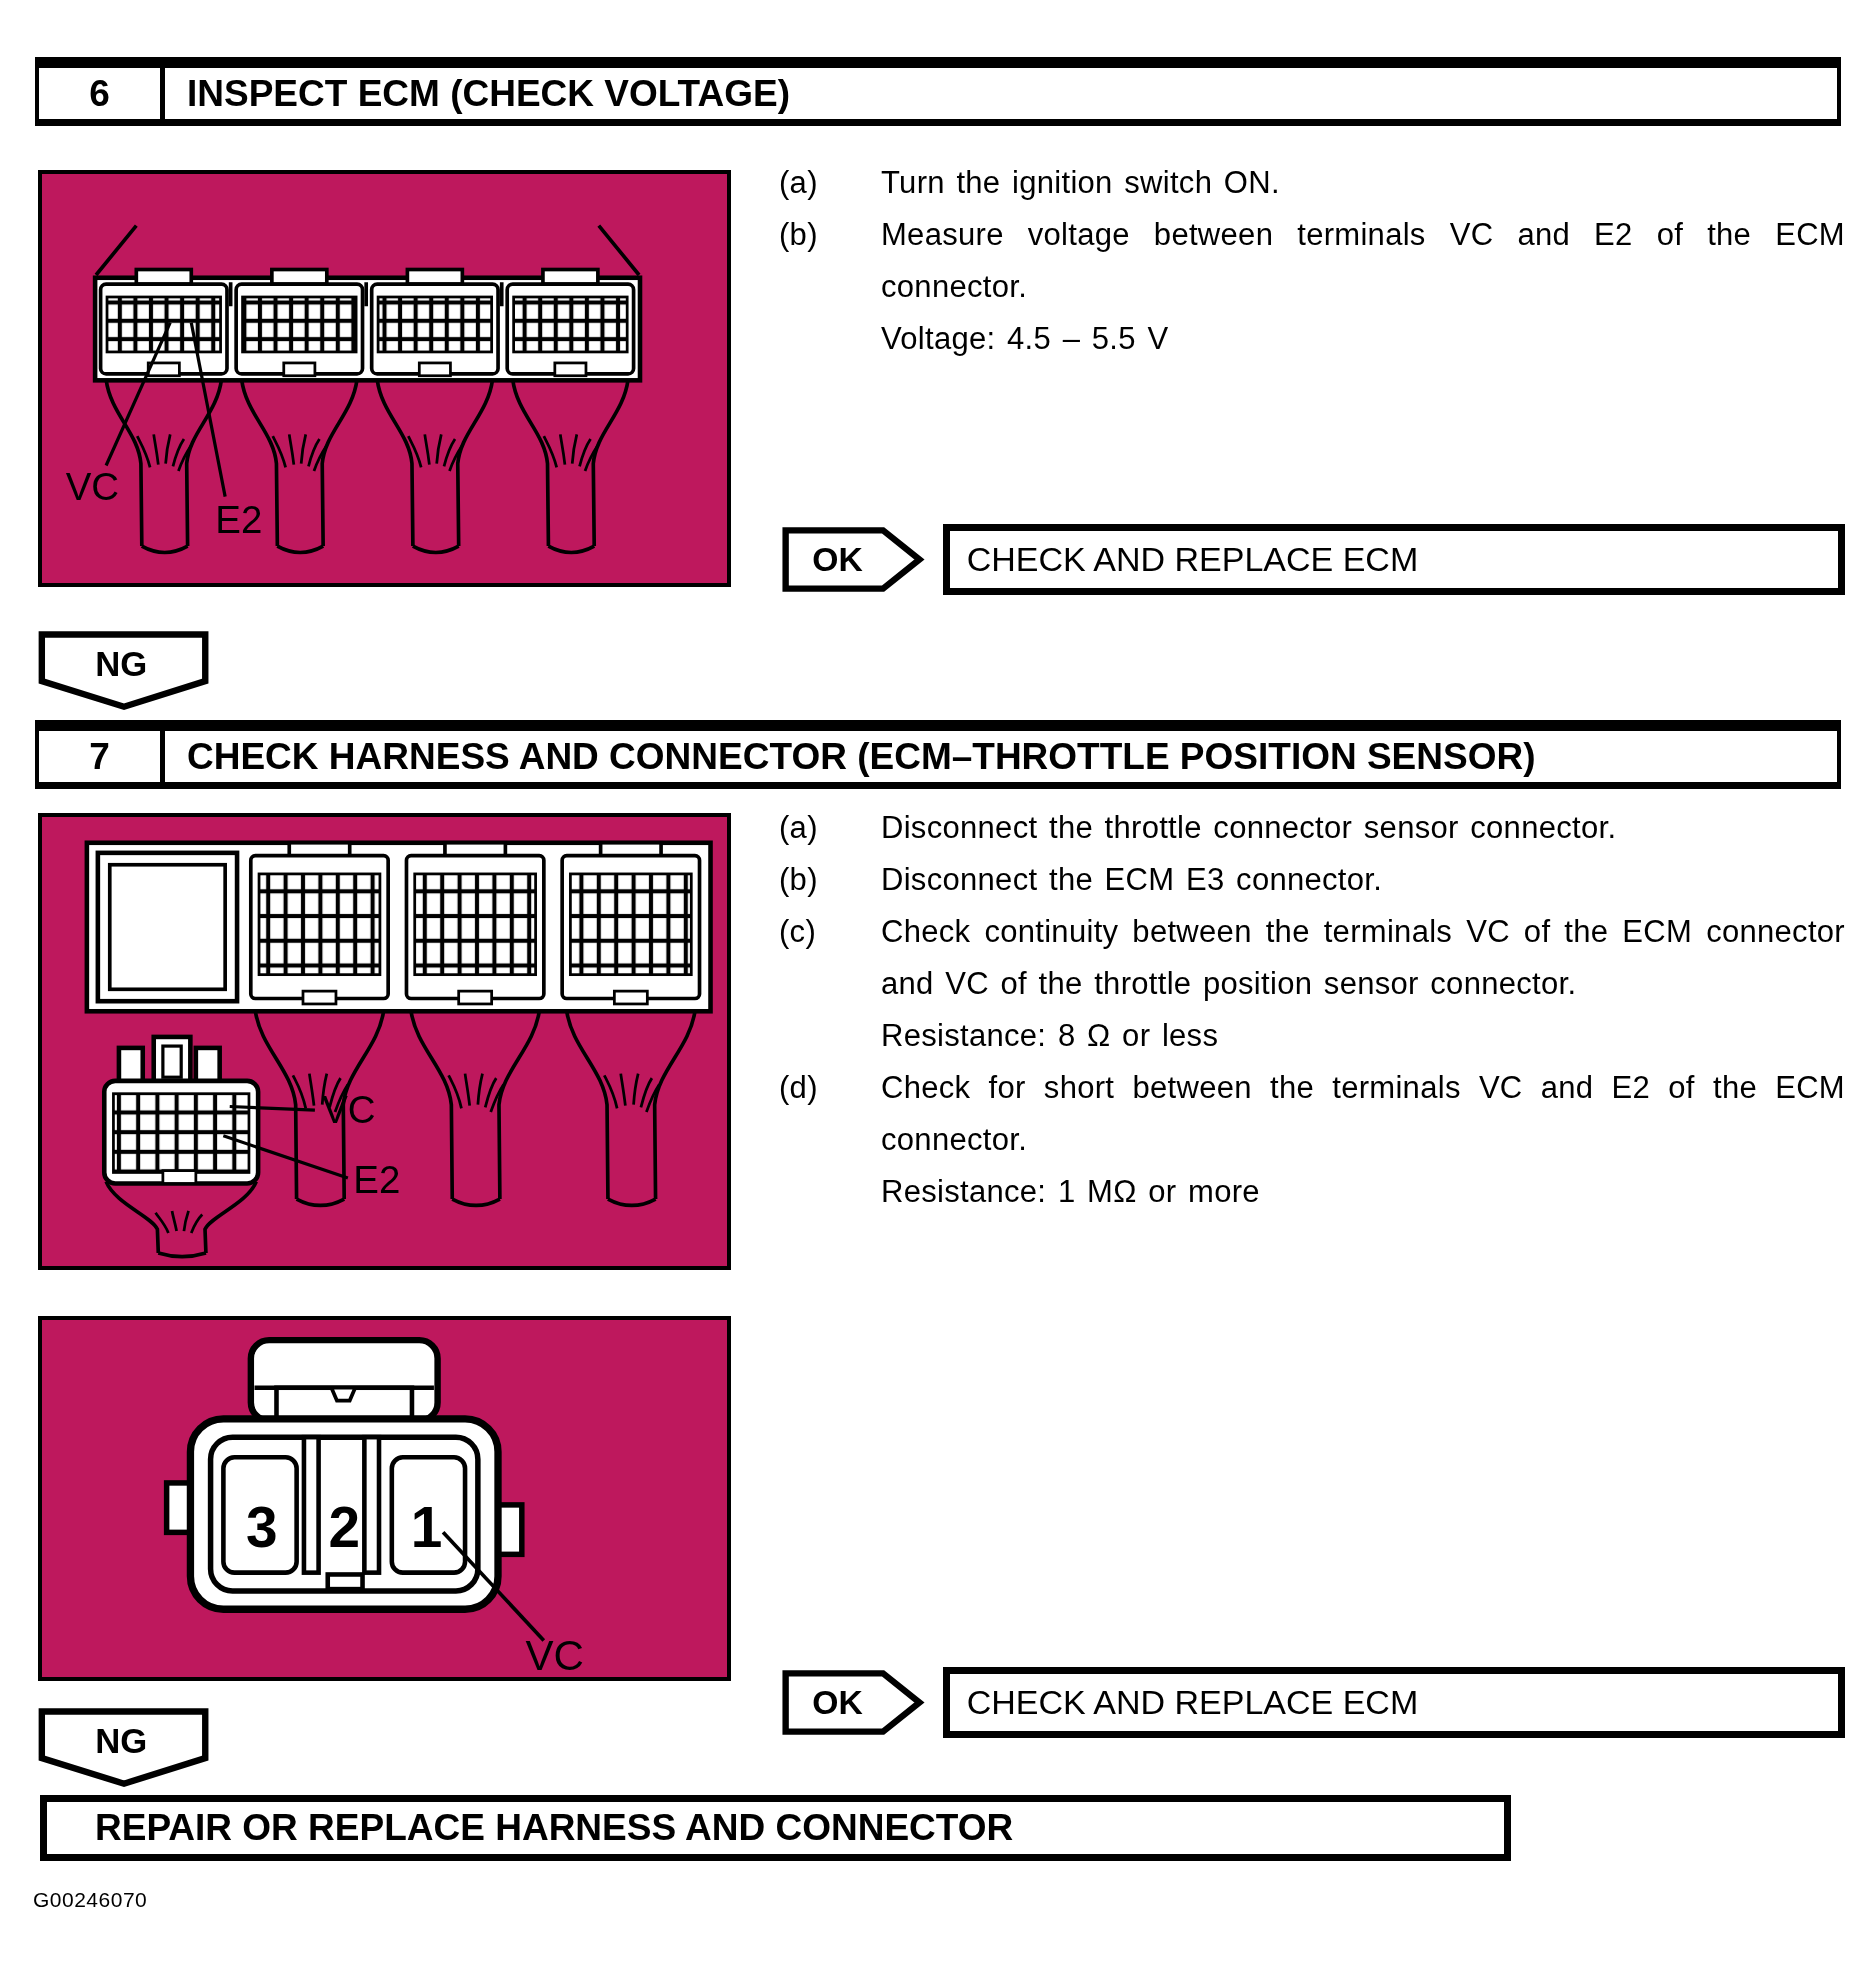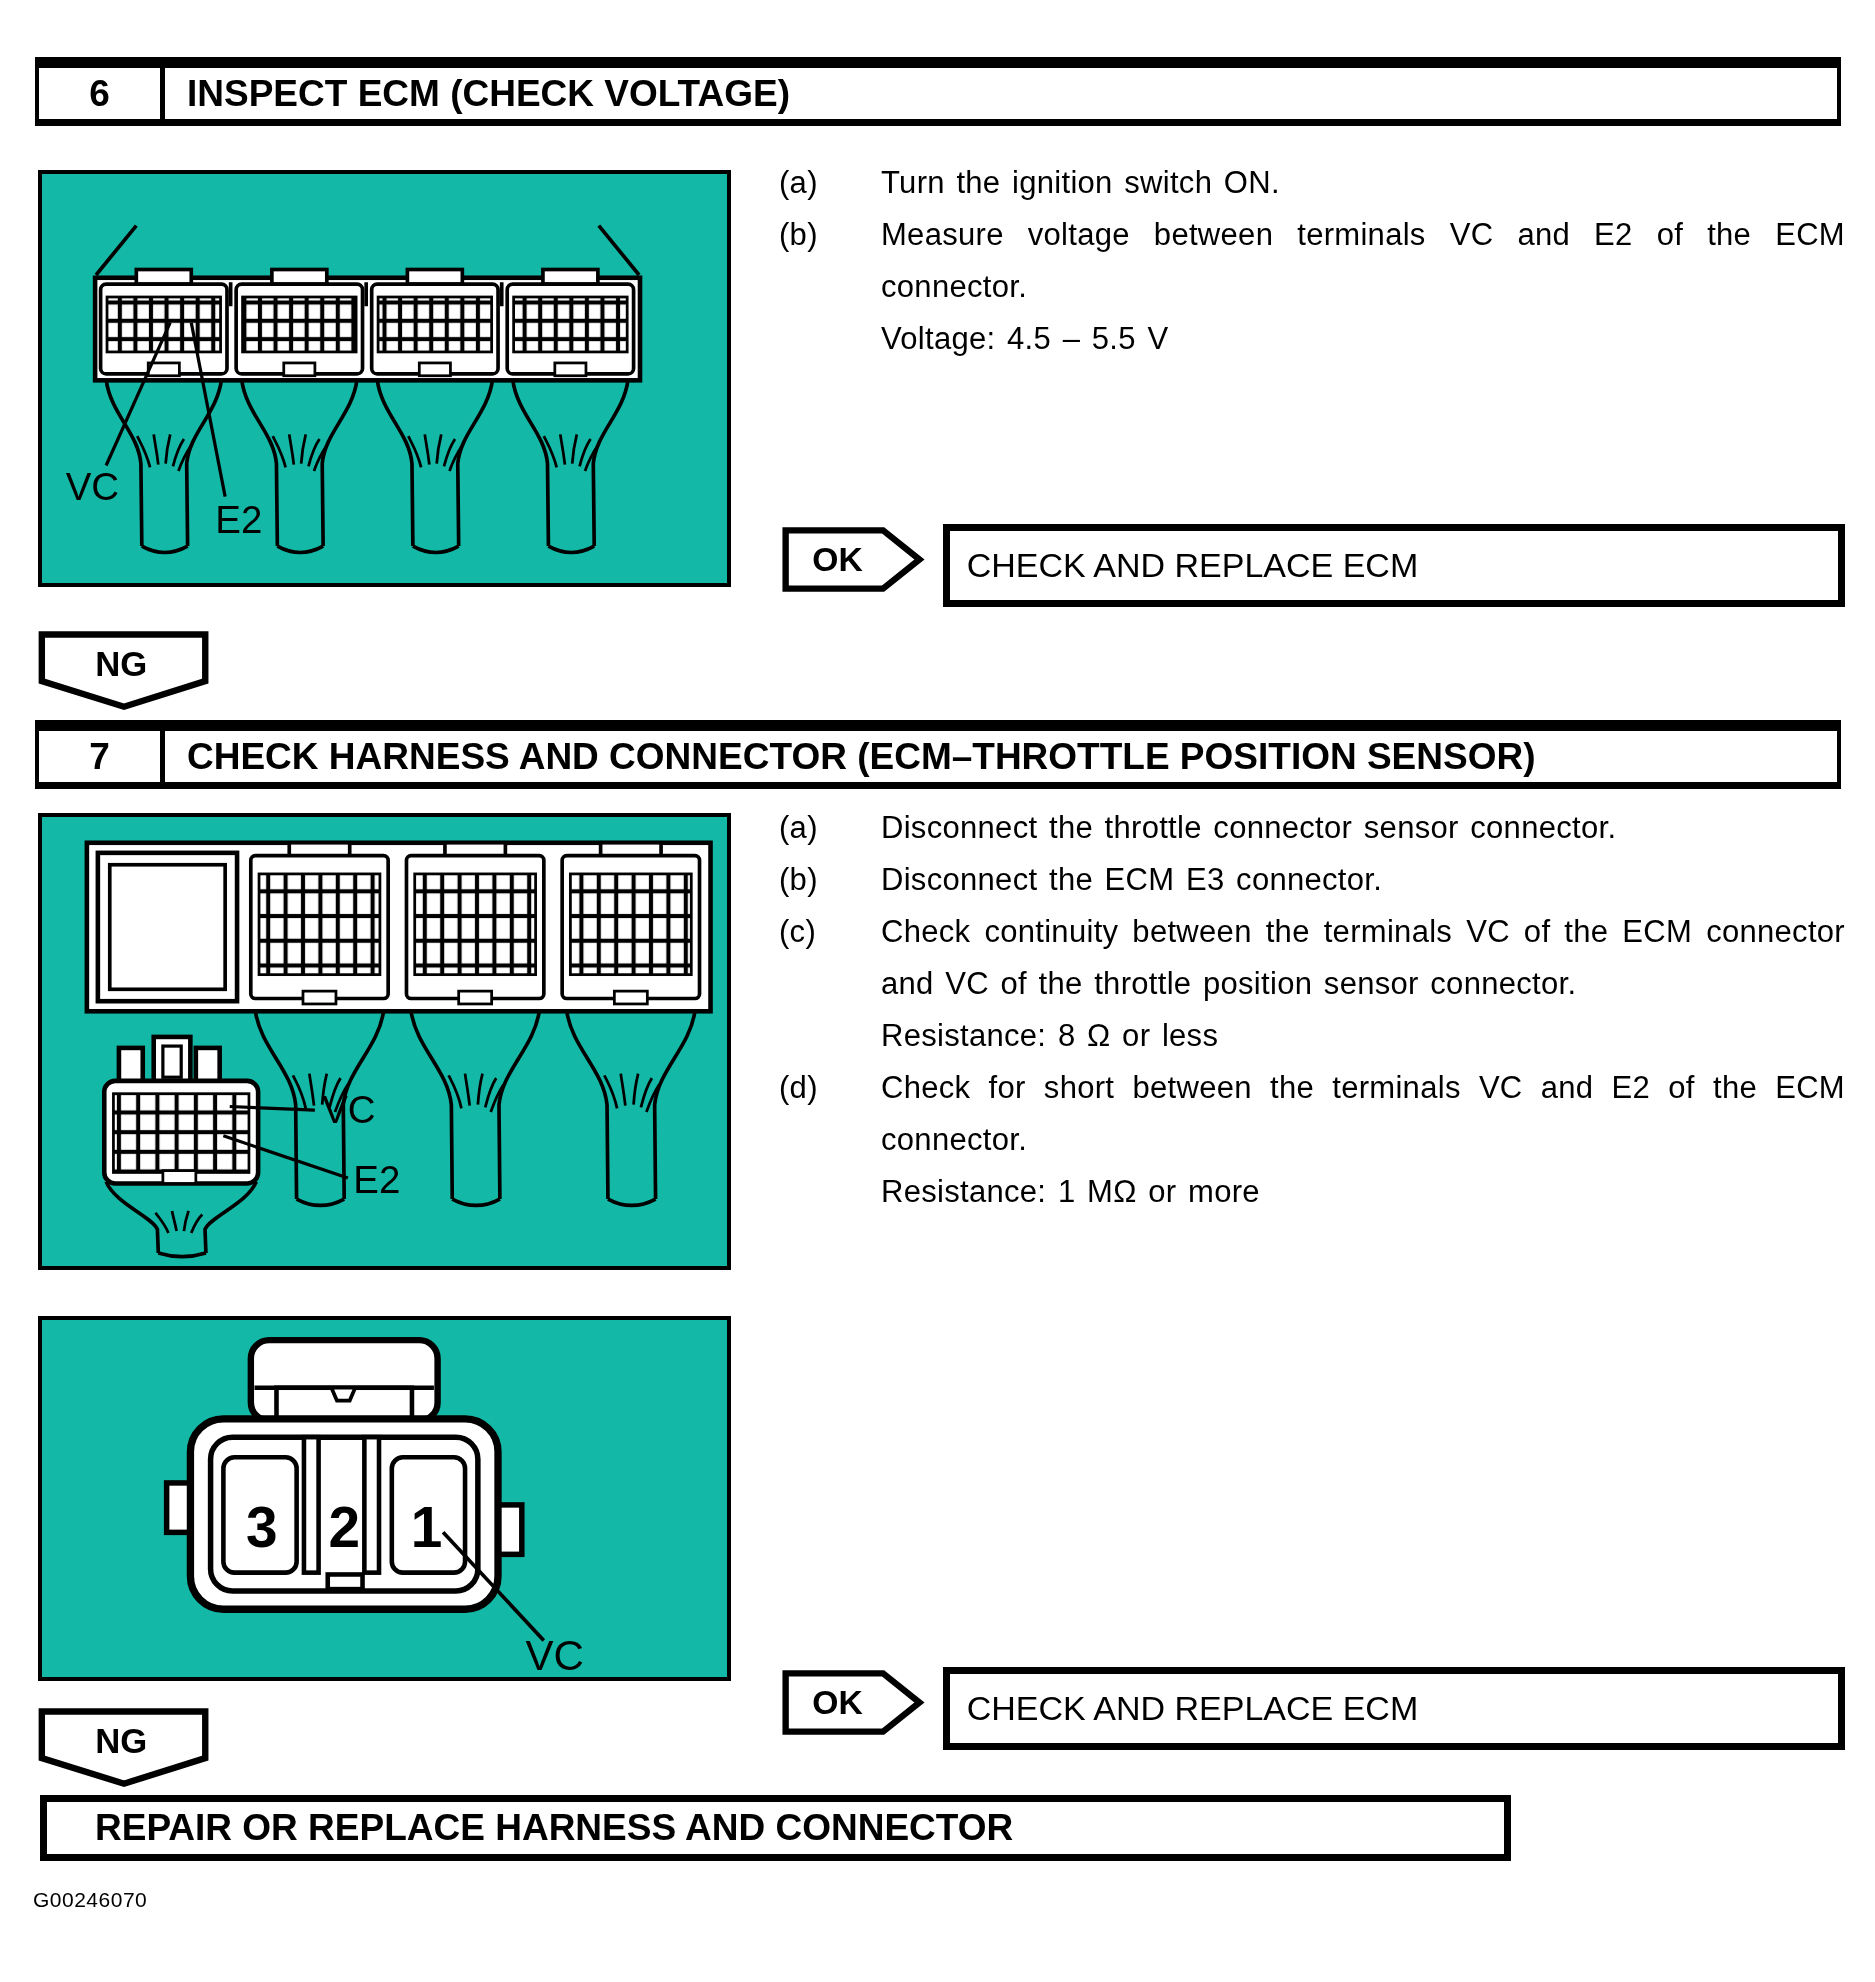--- a/index.html
+++ b/index.html
@@ -22,36 +22,36 @@
     display:flex;align-items:center;justify-content:center;
     font-weight:bold;font-size:37px;
   }
   .step-title{
     flex:1;display:flex;align-items:center;
     padding-left:22px;font-weight:bold;font-size:37px;white-space:nowrap;
   }
   
   .figure-box{
     position:absolute;left:38px;width:693px;
-    box-sizing:border-box;border:4.6px solid #000;background:#14b8a6;
+    box-sizing:border-box;border:4.6px solid #000;background:#be185d;
   }
   .figure-box svg{display:block;width:100%;height:100%;}
   svg text{font-family:"Liberation Sans", sans-serif;fill:#000;}
   
   .inst-block{
     position:absolute;left:779px;width:1066px;
     font-size:31px;line-height:52px;letter-spacing:0.3px;word-spacing:2.7px;
   }
   .inst{display:flex;}
   .inst-label{flex:none;width:102px;}
   .inst-text{flex:1;text-align:justify;text-justify:inter-word;}
   .inst-spec{padding-left:102px;font-weight:normal;}
   
   .ok-row{
-    position:absolute;left:781px;width:1064px;height:83px;
+    position:absolute;left:781px;width:1064px;height:71px;
     display:flex;align-items:stretch;
   }
   .ok-arrow{flex:none;width:144px;height:71px;}
   .ok-result{
     flex:1;margin-left:18.3px;box-sizing:border-box;
     border:7.3px solid #000;background:#fff;
     display:flex;align-items:center;padding-left:16.4px;
     font-weight:normal;font-size:34px;white-space:nowrap;
   }
   

